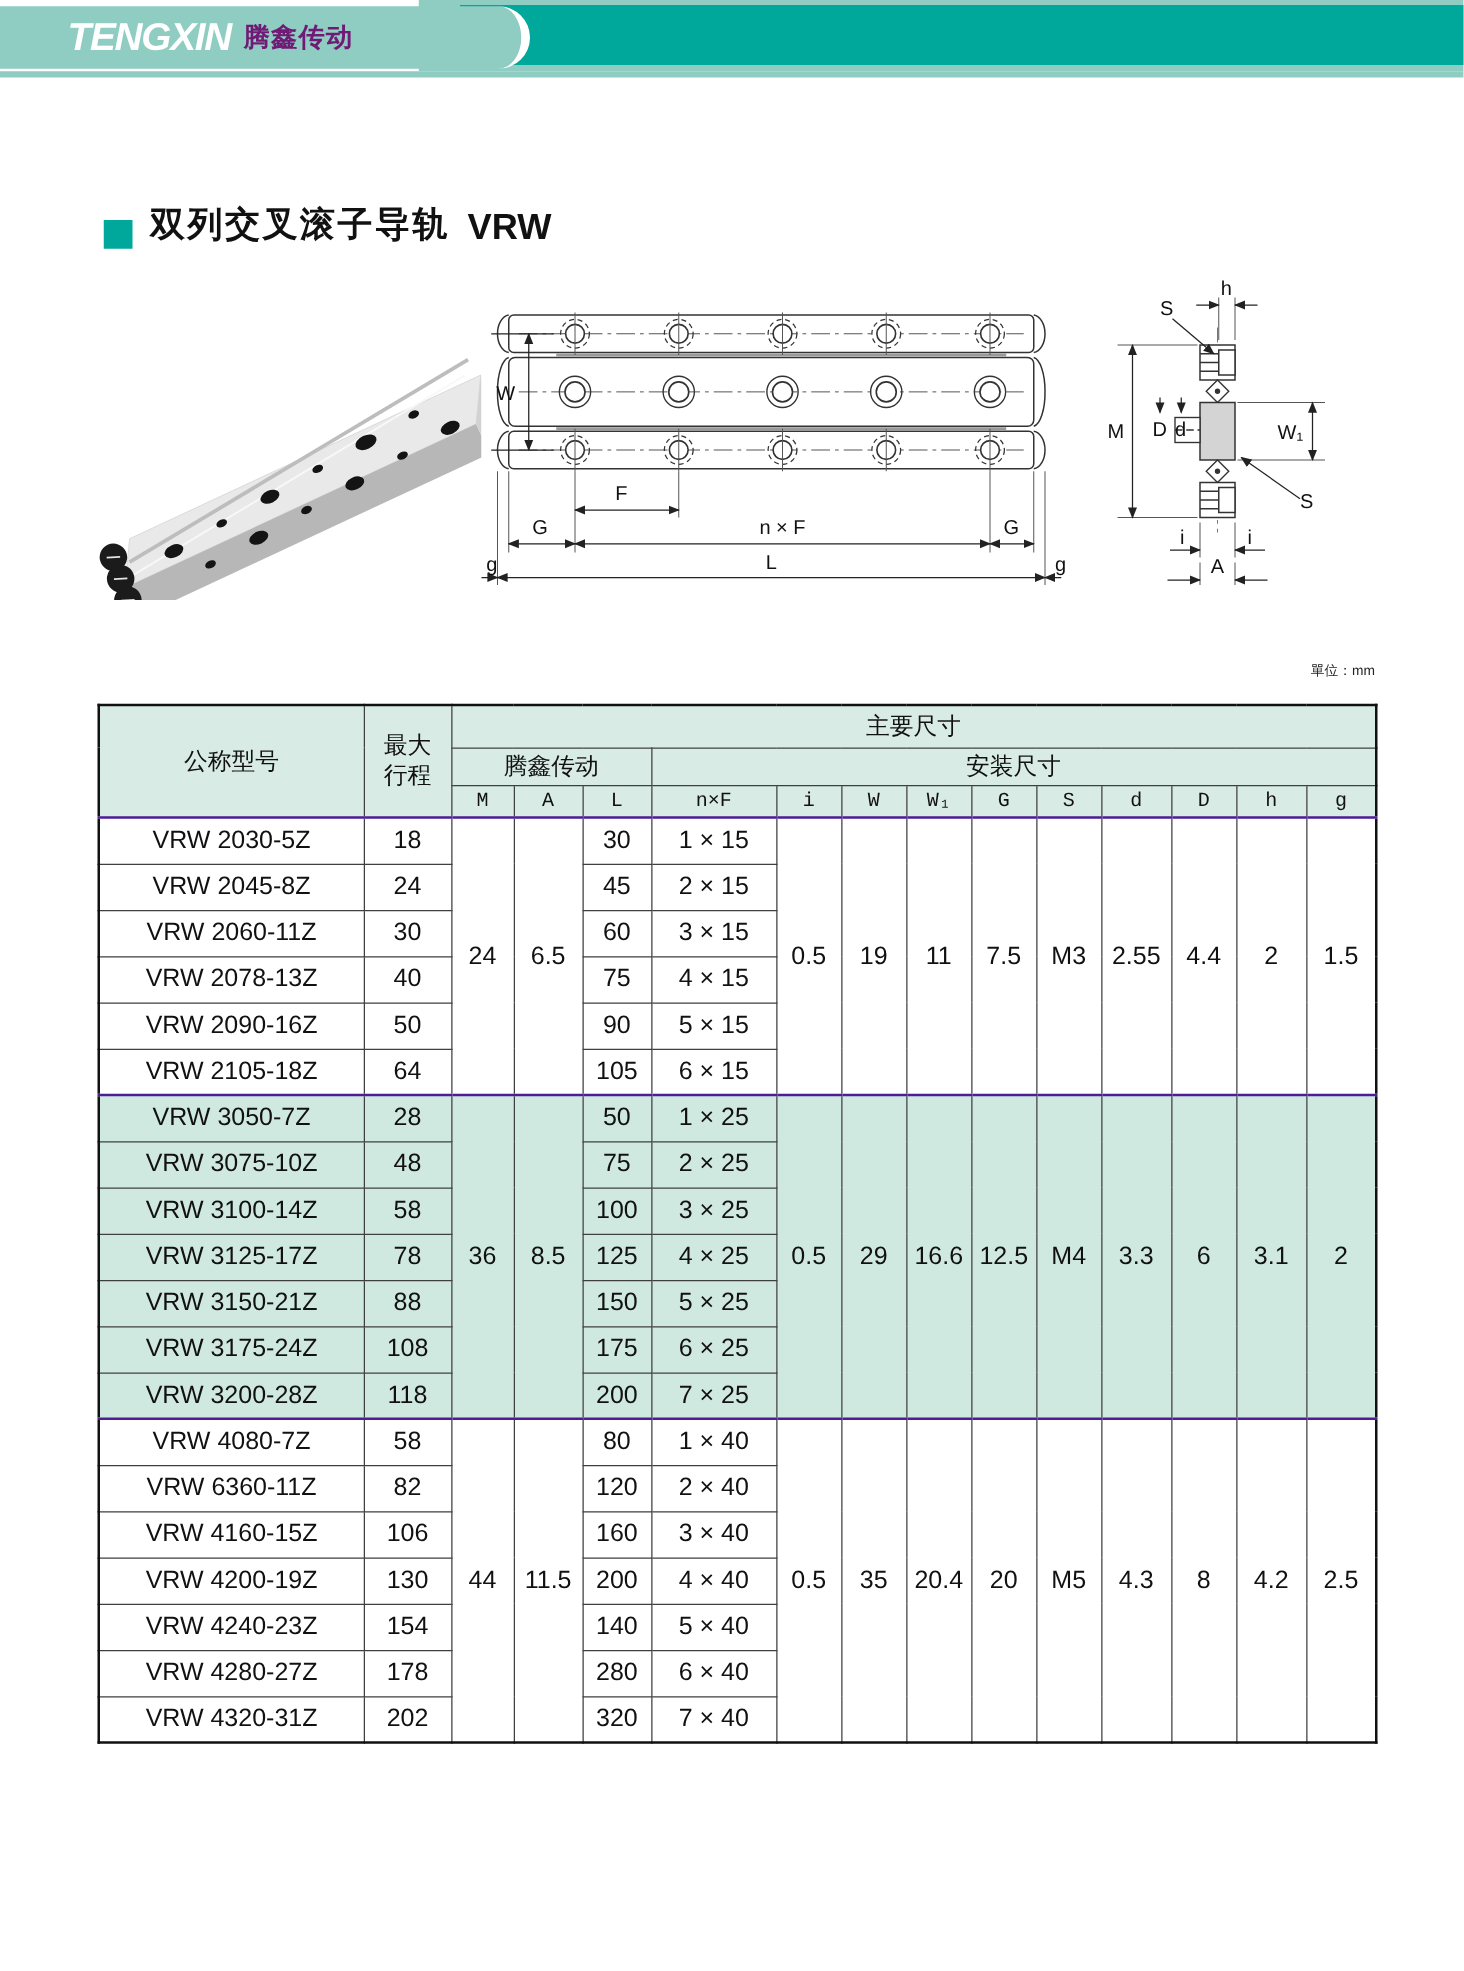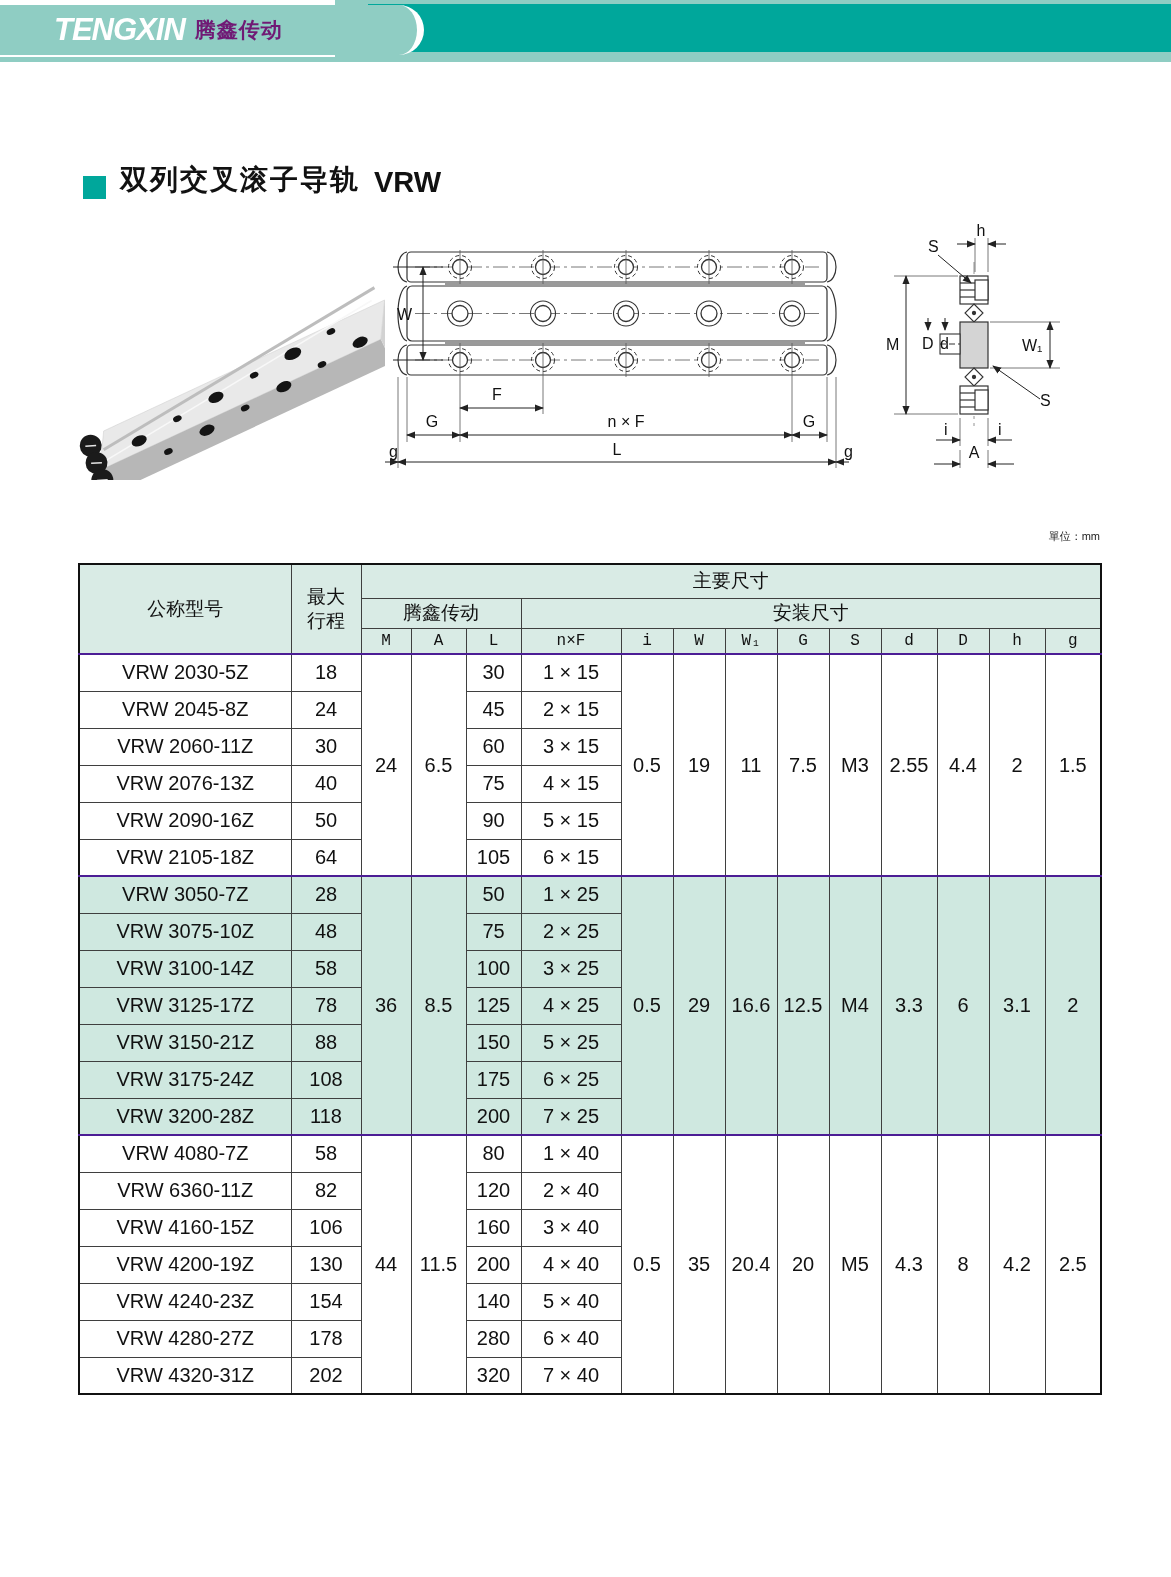--- a/index.html
+++ b/index.html
@@ -401,21 +401,21 @@
           <td>45</td>
           <td>2 × 15</td>
         </tr>
         <tr>
           <td>VRW 2060-11Z</td>
           <td>30</td>
           <td>60</td>
           <td>3 × 15</td>
         </tr>
         <tr>
-          <td>VRW 2076-13Z</td>
+          <td>VRW 2078-13Z</td>
           <td>40</td>
           <td>75</td>
           <td>4 × 15</td>
         </tr>
         <tr>
           <td>VRW 2090-16Z</td>
           <td>50</td>
           <td>90</td>
           <td>5 × 15</td>
         </tr>

